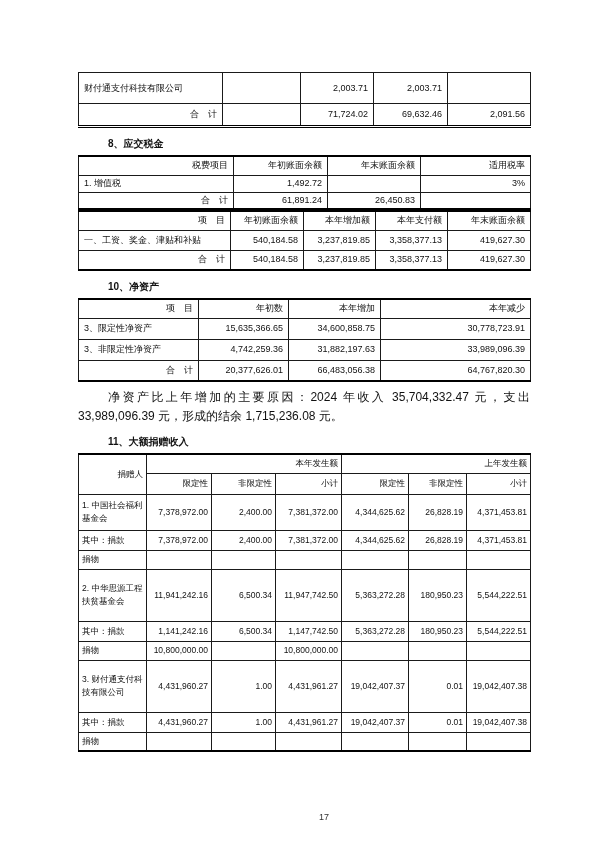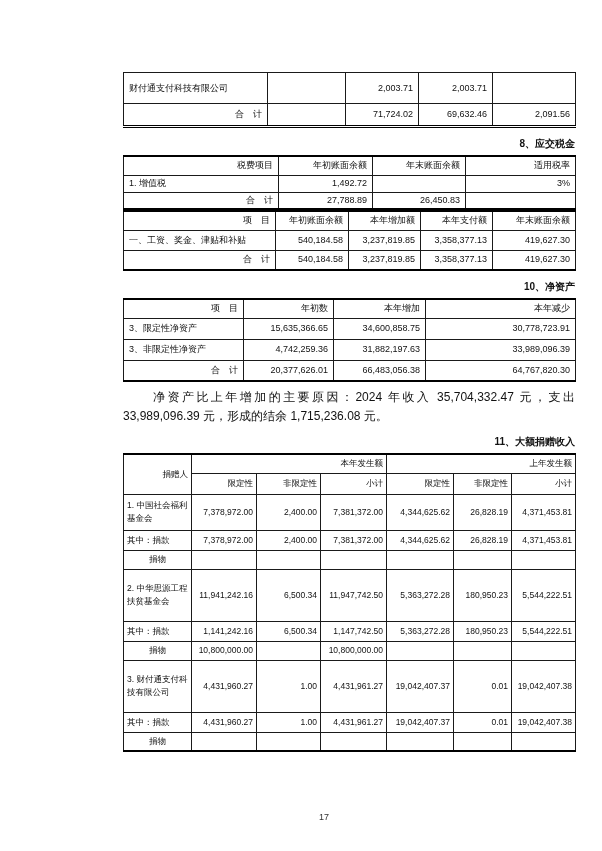--- a/index.html
+++ b/index.html
@@ -1,43 +1,43 @@
 <!DOCTYPE html>
 <html><head>
 <meta charset="utf-8">
 <style>
   html,body { margin:0; padding:0; background:#888; }
   .page {
     width:602px; height:851px; margin:0 auto; background:#ffffff;
     position:relative; overflow:hidden; color:#111;
     font-family:"Liberation Sans","DejaVu Sans",sans-serif;
   }
-  .content { position:absolute; left:78px; top:72px; width:452px;margin-left:45px; }
+  .content { position:absolute; left:78px; top:72px; width:452px; }
 
   table { border-collapse:collapse; table-layout:fixed; width:452px; }
   td,th {
     border:1px solid #1a1a1a; font-size:9px; font-weight:normal;
     padding:1px 5px; vertical-align:middle; overflow:hidden; line-height:13px;
   }
   .tbl  { border-top:2px solid #000; border-bottom:2px solid #000; }
   .carryover { border-top:1px solid #000; border-bottom:3px double #000; }
 
   .num { text-align:right; }
   .lbl { text-align:left; }
   .ctr { text-align:right; }
-  .ind { padding-left:34px;text-align:center; }
+  .ind { padding-left:34px; }
 
   .t11 td, .t11 th { font-size:8.5px; padding:1px 3px; }
 
   .h17{height:17px}.h19{height:19px}.h20{height:20px}.h21{height:21px}
   .h23{height:23px}.h31{height:31px}.h36{height:36px}.h52{height:52px}
 
   .sec-heading {
     font-size:10px; font-weight:bold; line-height:13px;
-    margin:9px 0 5px 0; padding-left:30px;text-align:right;
+    margin:9px 0 5px 0; padding-left:30px;
   }
   .note {
     font-size:12px; line-height:19px; text-align:justify;
     text-indent:30px; margin:6px 0 4px 0;
   }
   .page-number {
     position:absolute; left:0; top:812px; width:602px;
     text-align:center; font-size:9px; color:#333;padding-left:23px;
   }
 </style>
@@ -89,21 +89,21 @@
         <th class="ctr">适用税率</th>
       </tr>
       <tr class="h17">
         <td class="lbl">1. 增值税</td>
         <td class="num">1,492.72</td>
         <td class="num"></td>
         <td class="ctr">3%</td>
       </tr>
       <tr class="h17">
         <td class="ctr">合　计</td>
-        <td class="num">27,788.89</td>
+        <td class="num">61,891.24</td>
         <td class="num">26,450.83</td>
         <td class="ctr"></td>
       </tr>
     </tbody>
       </table>
 
     <table class="tbl">
       <colgroup>
           <col style="width:152px">
           <col style="width:73px">

